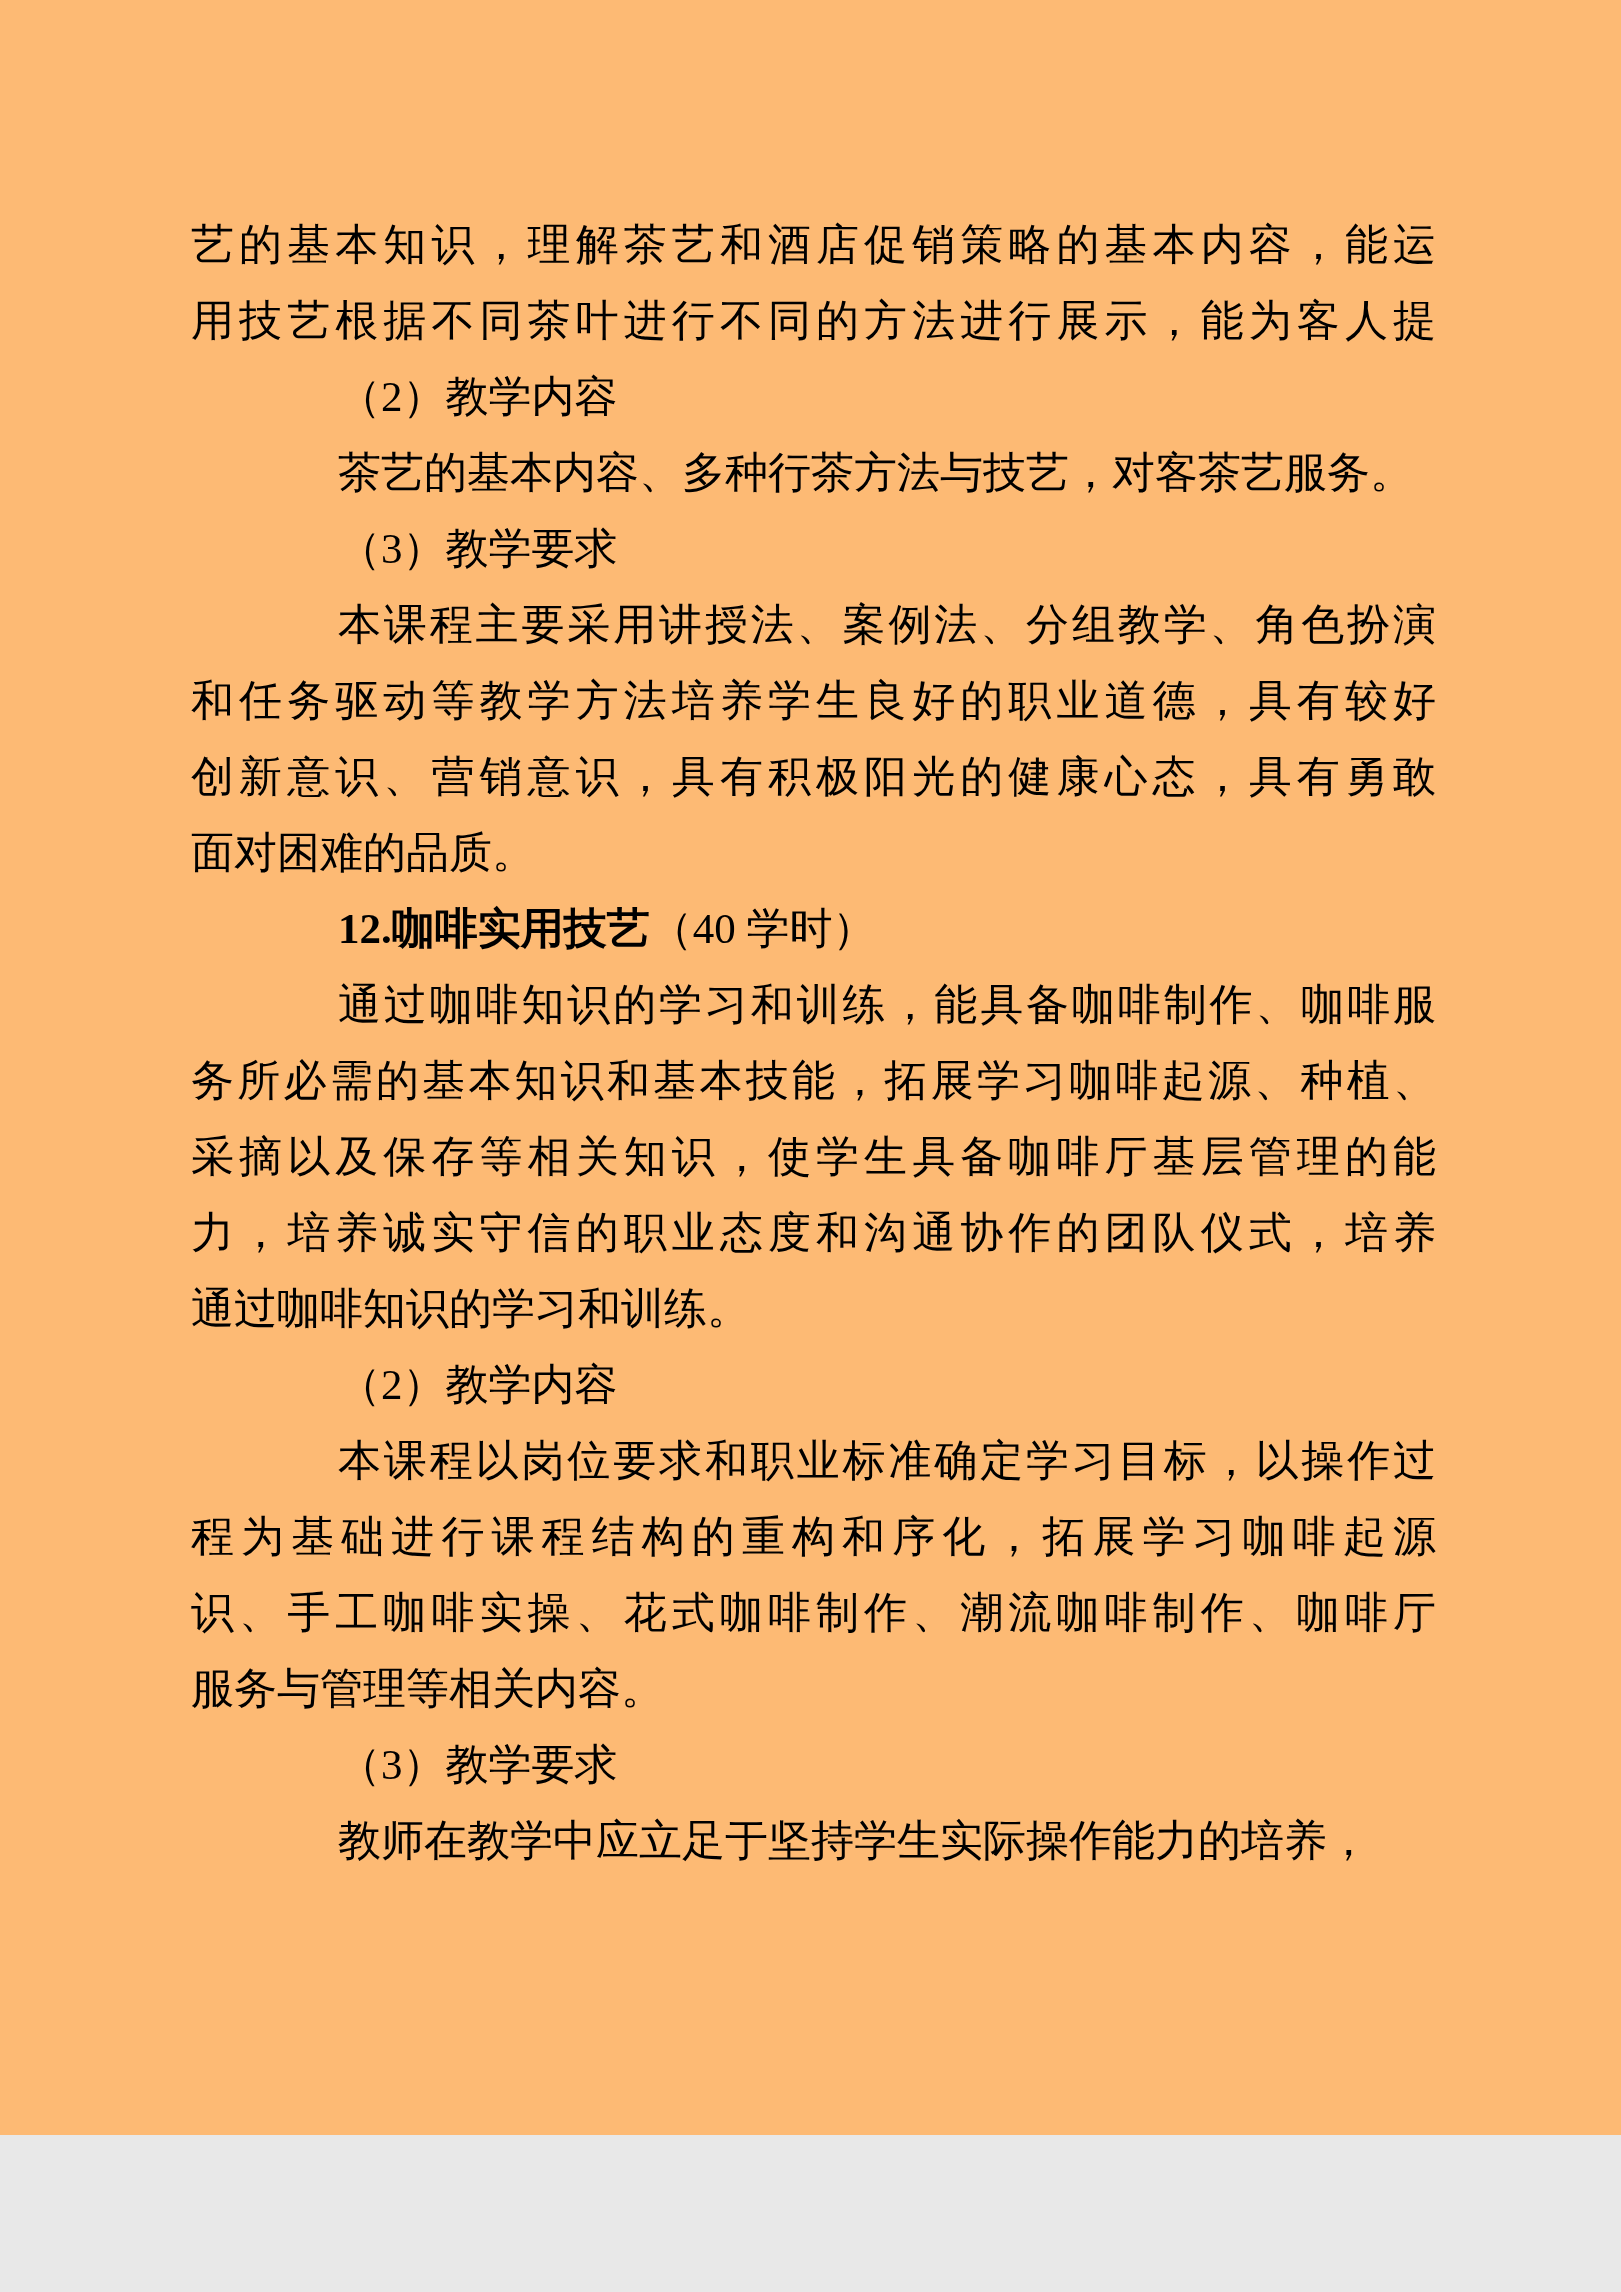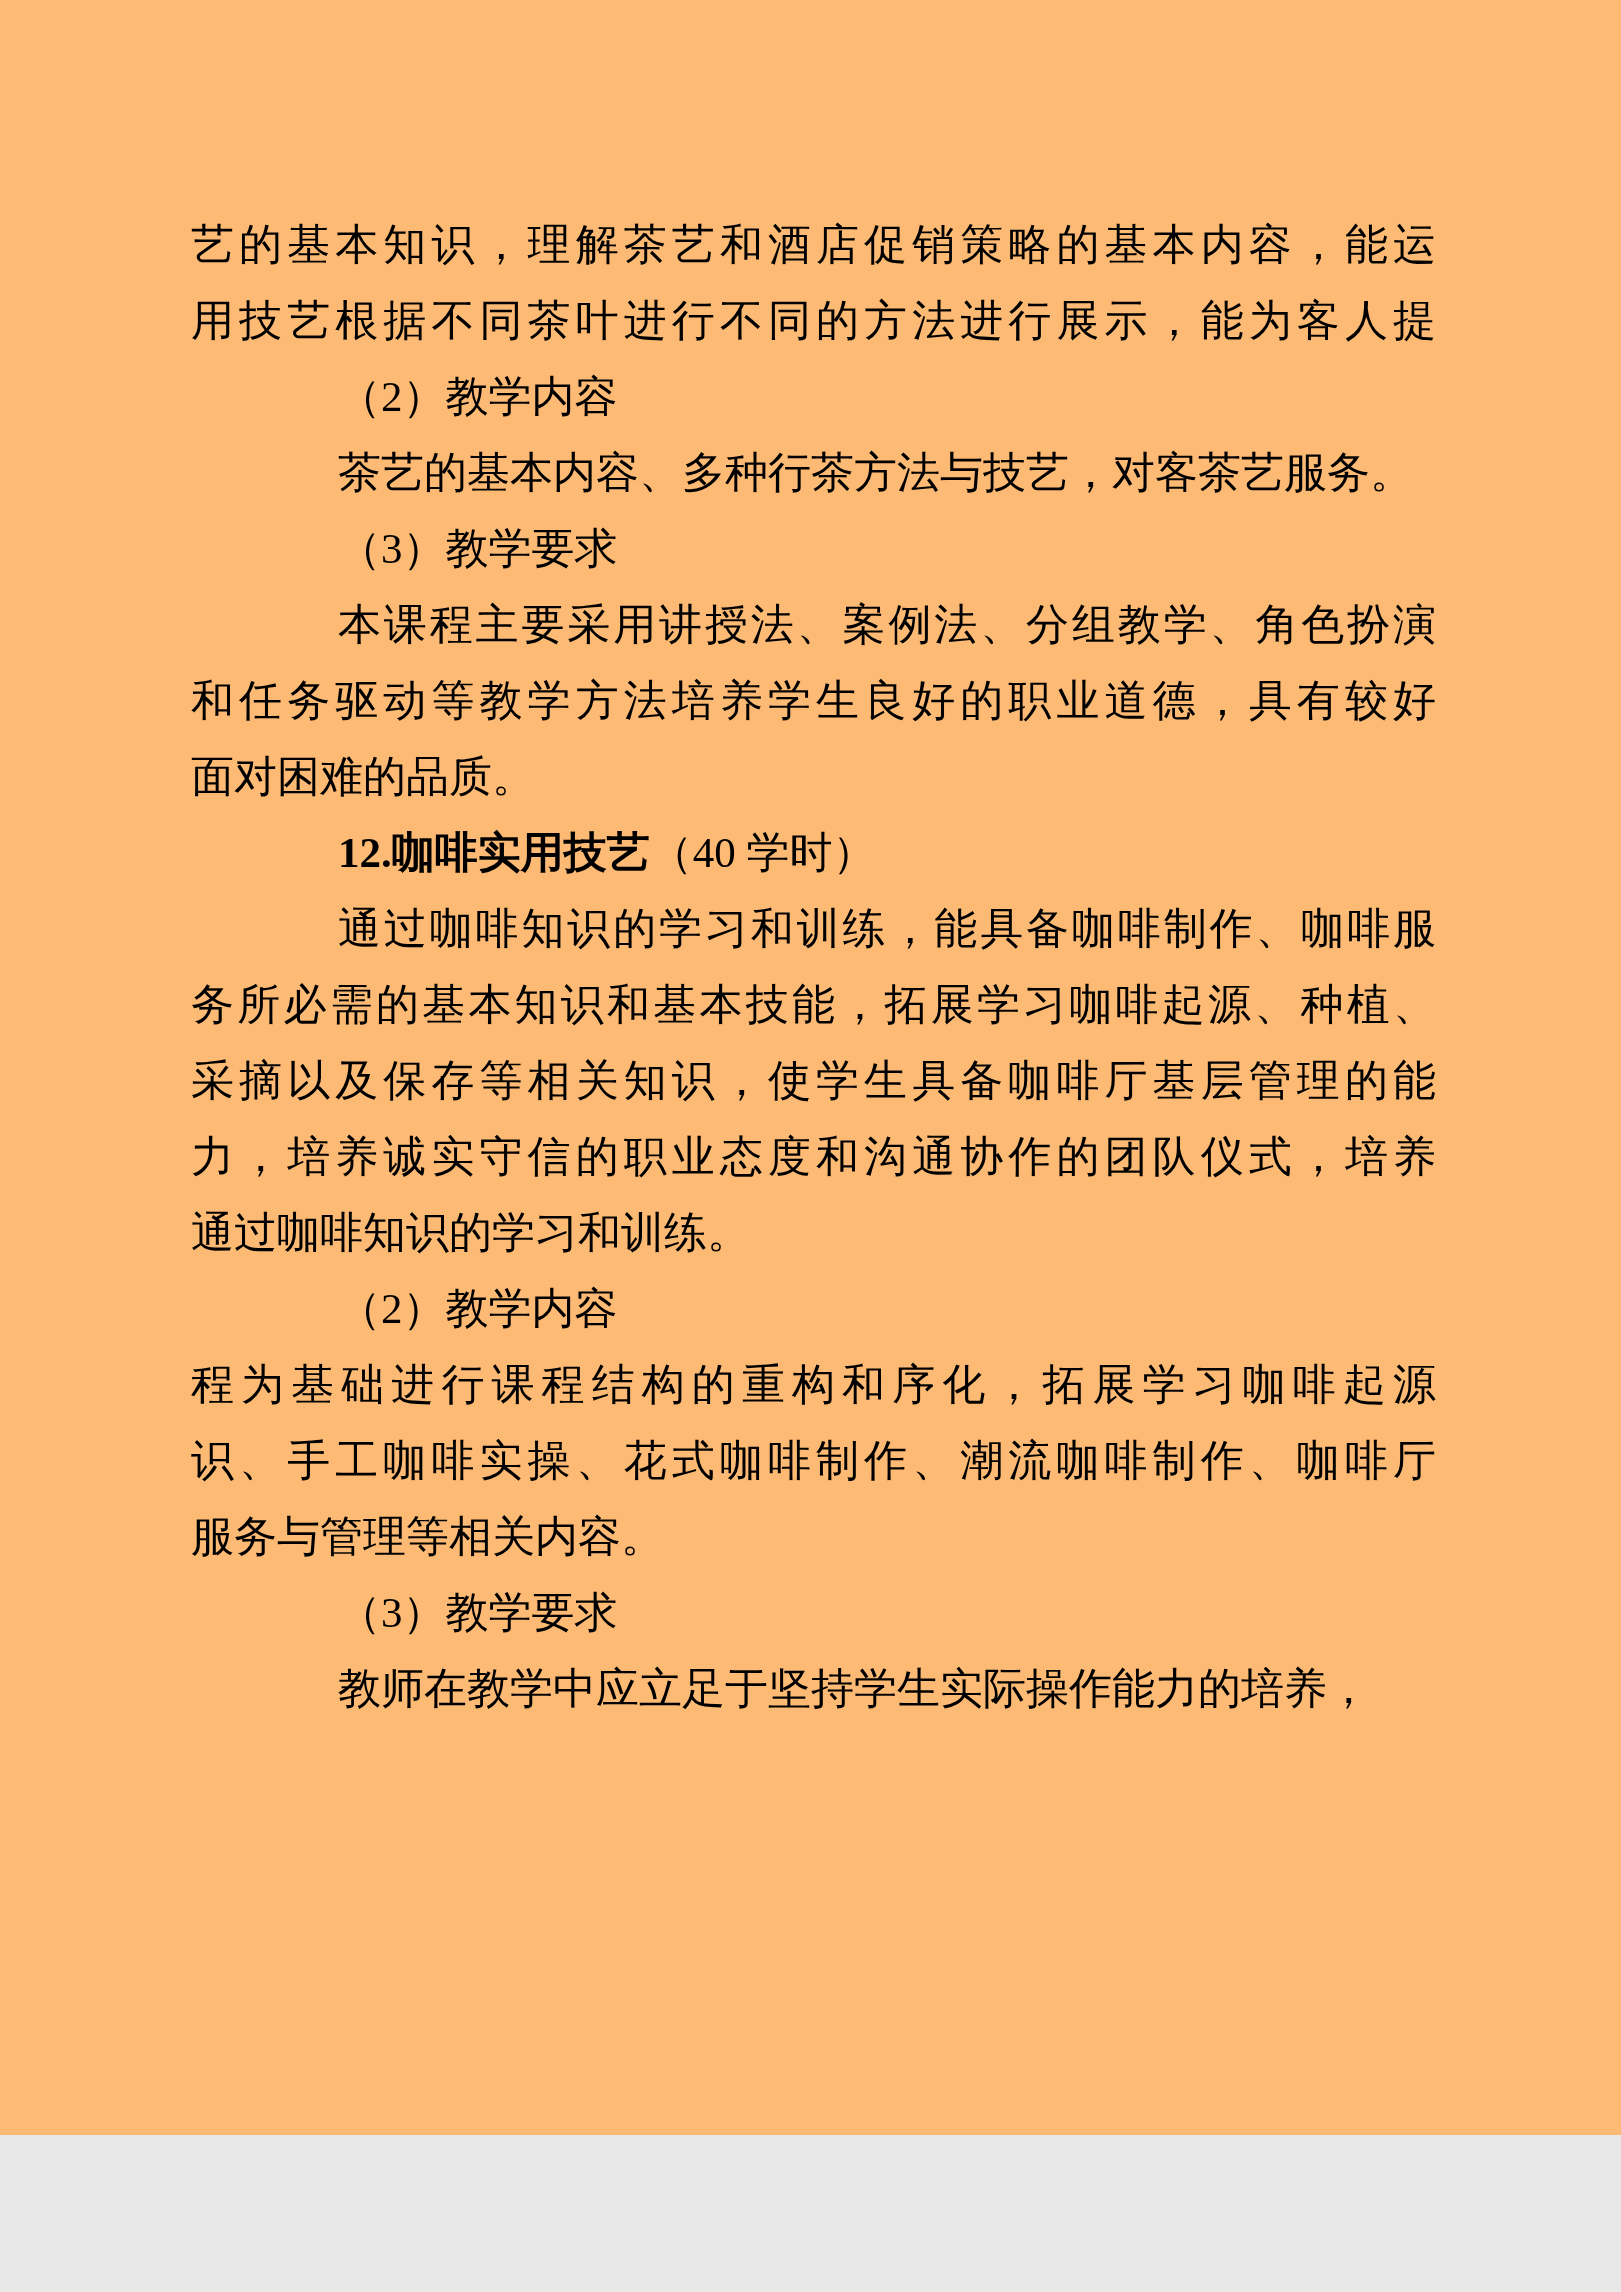--- a/index.html
+++ b/index.html
@@ -45,30 +45,32 @@
 <div class="page">
   <div class="text-block">
 
     <div class="line fill">艺的基本知识，理解茶艺和酒店促销策略的基本内容，能运</div>
     <div class="line fill">用技艺根据不同茶叶进行不同的方法进行展示，能为客人提</div>
     <div class="line ind">（2）教学内容</div>
     <div class="line ind">茶艺的基本内容、多种行茶方法与技艺，对客茶艺服务。</div>
     <div class="line ind">（3）教学要求</div>
     <div class="line ind fill">本课程主要采用讲授法、案例法、分组教学、角色扮演</div>
     <div class="line fill">和任务驱动等教学方法培养学生良好的职业道德，具有较好</div>
+    <div class="line fill">创新意识、营销意识，具有积极阳光的健康心态，具有勇敢</div>
     <div class="line">面对困难的品质。</div>
 
     <div class="line ind"><span class="hbold">12.咖啡实用技艺</span><span>（40 学时）</span></div>
 
     <div class="line ind fill">通过咖啡知识的学习和训练，能具备咖啡制作、咖啡服</div>
     <div class="line fill">务所必需的基本知识和基本技能，拓展学习咖啡起源、种植、</div>
     <div class="line fill">采摘以及保存等相关知识，使学生具备咖啡厅基层管理的能</div>
     <div class="line fill">力，培养诚实守信的职业态度和沟通协作的团队仪式，培养</div>
     <div class="line">通过咖啡知识的学习和训练。</div>
     <div class="line ind">（2）教学内容</div>
+    <div class="line ind fill">本课程以岗位要求和职业标准确定学习目标，以操作过</div>
     <div class="line fill">程为基础进行课程结构的重构和序化，拓展学习咖啡起源</div>
     <div class="line fill">识、手工咖啡实操、花式咖啡制作、潮流咖啡制作、咖啡厅</div>
     <div class="line">服务与管理等相关内容。</div>
     <div class="line ind">（3）教学要求</div>
     <div class="line ind">教师在教学中应立足于坚持学生实际操作能力的培养，</div>
 
   </div>
 
   <div class="footer-mark">..</div>
 </div>

